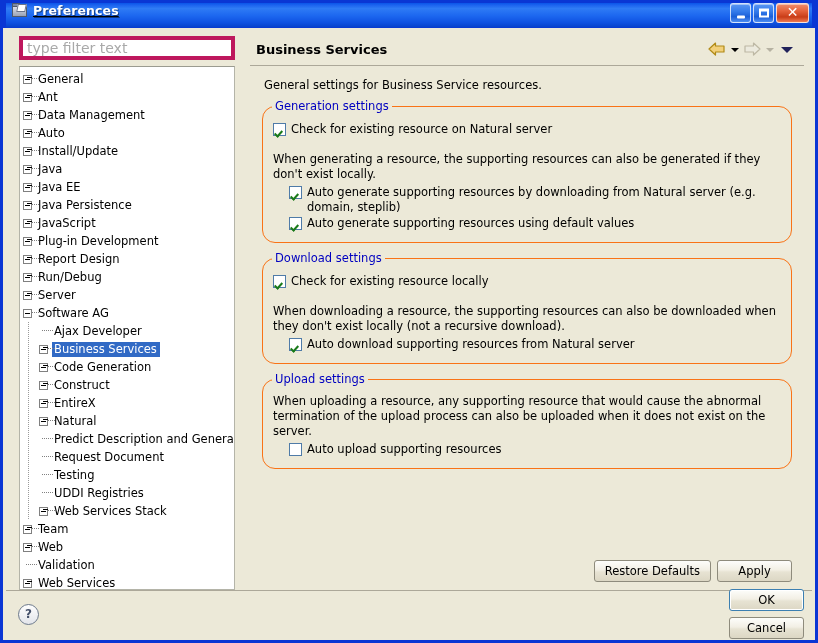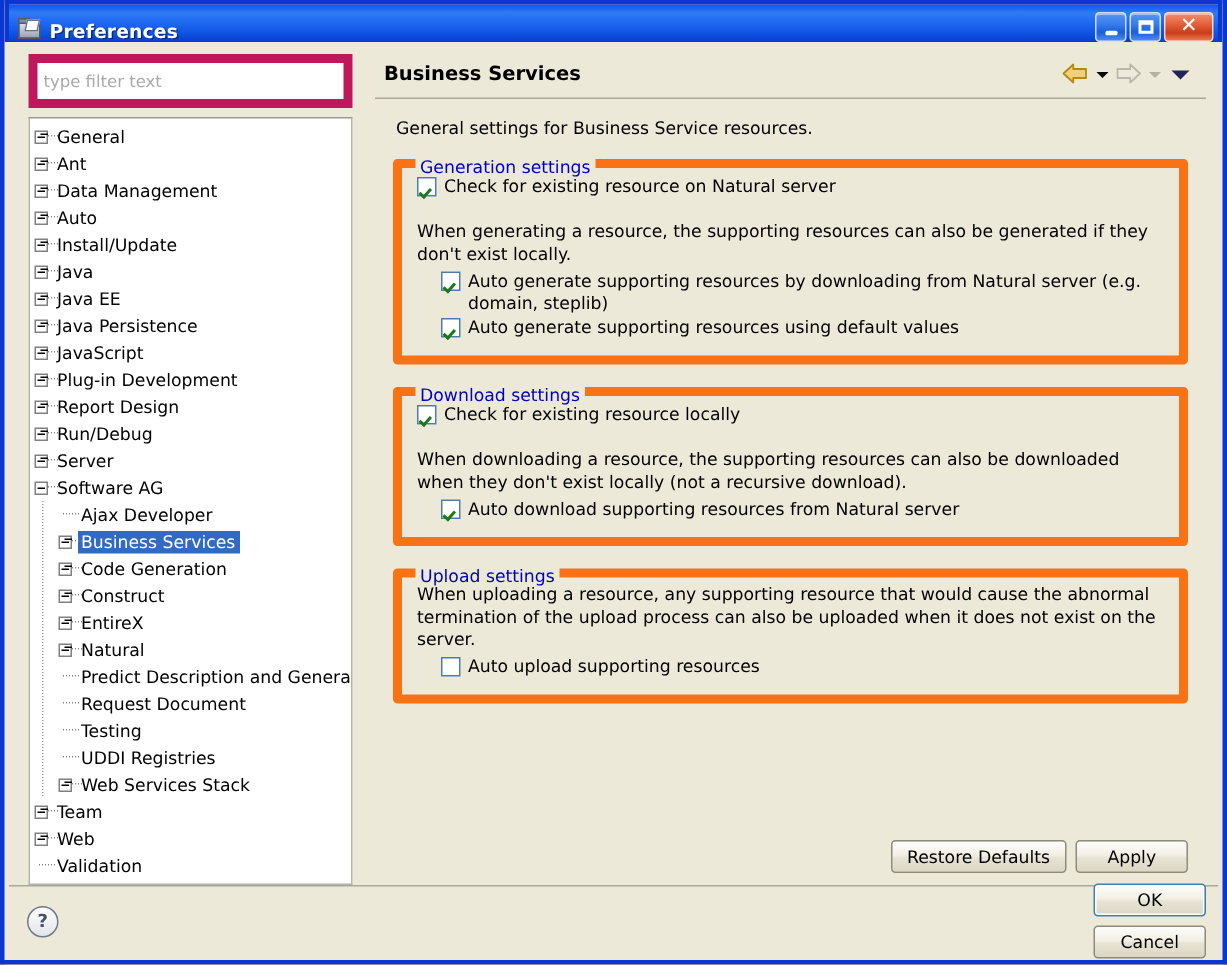--- a/index.html
+++ b/index.html
@@ -26,27 +26,28 @@
     overflow: hidden;
   }
 
   
   .titlebar {
     height: 28px;
     background: linear-gradient(to bottom,
         #0a54e8 0%, #1b62ef 8%, #2f7bf5 22%,
         #1d68f0 50%, #0f52e2 78%, #0845cf 94%, #0a36d4 100%);
     display: flex;
-    align-items: flex-end;
+    align-items: flex-start;
     padding: 0 3px 0 6px;
     box-sizing: border-box;
     border-left: 3px solid #0a36d4;
     border-right: 3px solid #0a36d4;
     border-top: 3px solid #0a36d4;
     position: relative;
+    text-decoration: underline;
   }
   .title-icon {
     width: 16px; height: 16px;
     position: relative;
     margin-right: 5px;
     flex: none;
   }
   .title-icon .fbody {
     position: absolute; left: 0; top: 3px;
     width: 15px; height: 11px;
@@ -132,26 +133,26 @@
   .leftpane {
     width: 229px;
     flex: none;
     display: flex;
     flex-direction: column;
     box-sizing: border-box;
   }
   .filter-wrap { padding: 0 0 6px 5px; }
   .filter-input {
     width: 216px;
-    height: 36px;
-    box-sizing: border-box;
-    border: 6px solid #be185d;
+    height: 24px;
+    box-sizing: border-box;
+    border: 4px solid #be185d;
     background: #ffffff;
     font-family: "DejaVu Sans", sans-serif;
-    font-size: 11px;
+    font-size: 14px;
     color: #a0a0a0;
     padding: 2px 4px;
     outline: none;
   }
   .filter-input::placeholder { color: #a9a9a9; opacity: 1; }
 
   .tree {
     flex: 1 1 auto;
     margin-left: 5px;
     width: 216px;
@@ -278,24 +279,24 @@
   }
   .intro {
     font-size: 11.5px;
     color: #000;
     margin: 2px 0 14px 2px;
   }
 
   
   .group {
     position: relative;
-    border: 6px solid #f97316;
-    border-radius: 3px;
+    border: 1px solid #f97316;
+    border-radius: 13px;
     margin-bottom: 15px;
-    padding: 4px 10px 10px 10px;
+    padding: 14px 10px 10px 10px;
     box-sizing: border-box;
   }
   .group > .gtitle {
     position: absolute;
     top: -7px; left: 9px;
     background: #ece9d8;
     padding: 0 3px;
     color: #0000c0;
     font-size: 11.5px;
     line-height: 12px;

